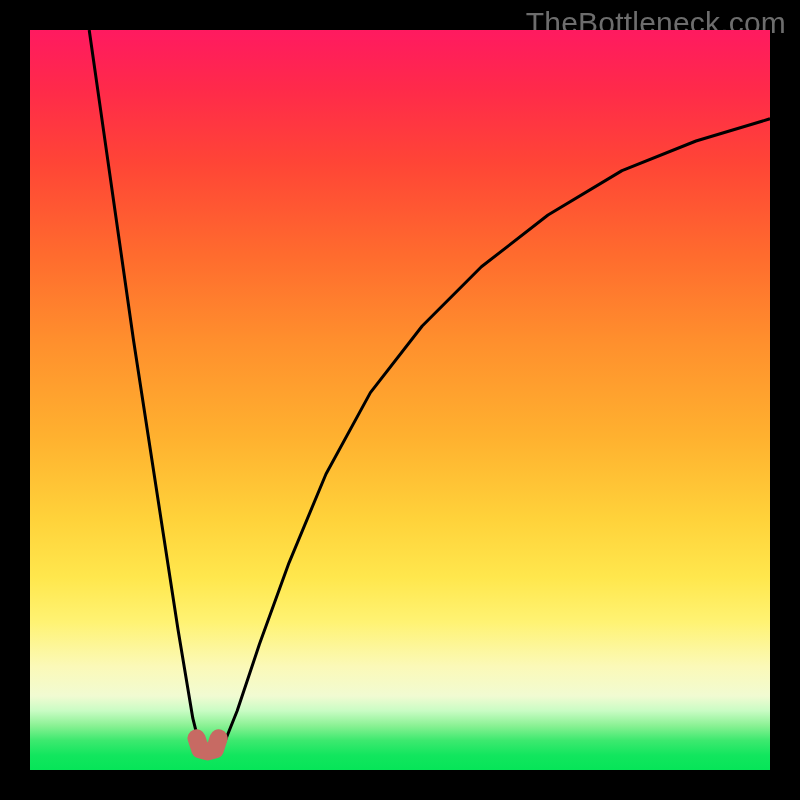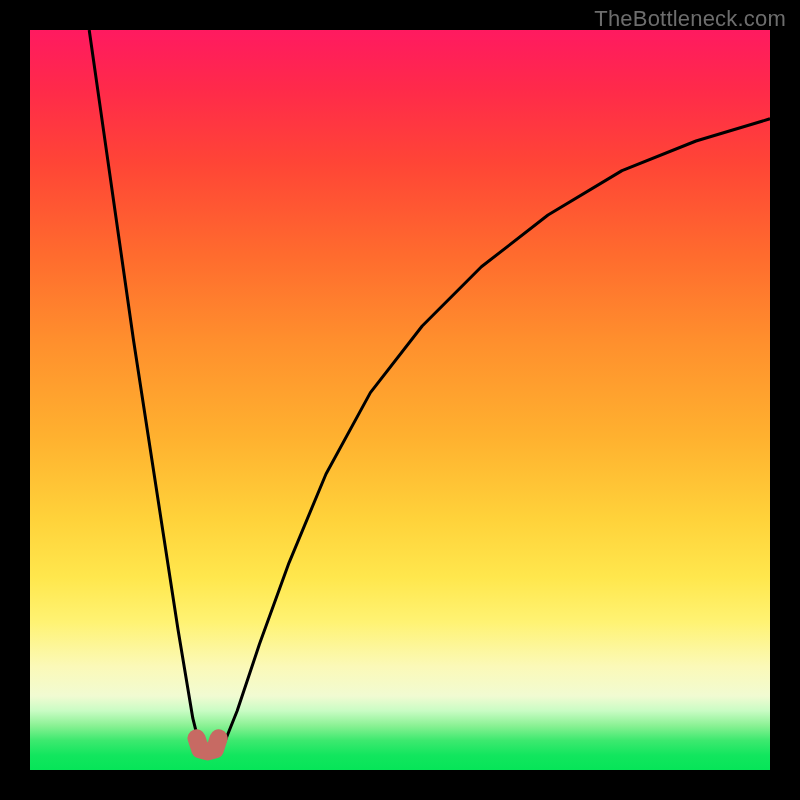--- a/index.html
+++ b/index.html
@@ -42,21 +42,21 @@
       #3de96f 96%,
       #12e65e 98%,
       #06e558 100%
     );
   }
   .watermark {
     position: absolute;
     top: 6px;
     right: 14px;
     color: #6d6d6d;
-    font-size: 22px;
+    font-size: 30px;
     letter-spacing: 0.2px;
     user-select: none;
   }
   svg.curves {
     position: absolute;
     left: 0; top: 0;
     width: 740px; height: 740px;
     overflow: visible;
   }
 </style>

